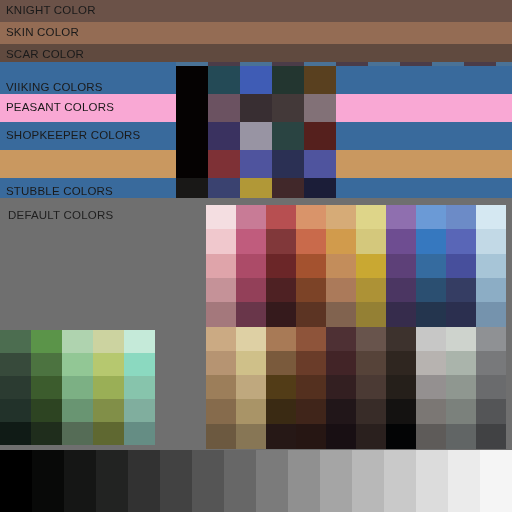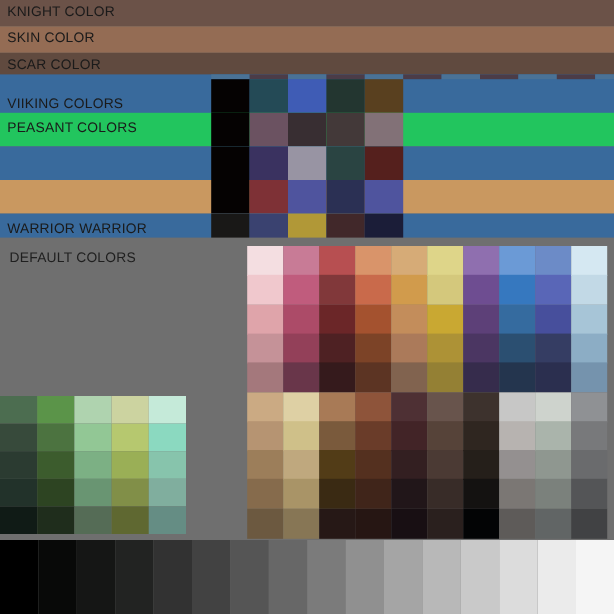--- a/index.html
+++ b/index.html
@@ -117,44 +117,45 @@
 
   <div id="character-rows">
       <div class="label-row" style="top: 66px; height: 44px; background: rgb(57, 106, 156); padding-left: 32px;">
         <div class="row-label">VIIKING COLORS</div>
         <div class="swatch" style="left: 176px; width: 32px; background: rgb(5, 2, 2);"></div>
         <div class="swatch" style="left: 208px; width: 32px; background: rgb(36, 74, 86);"></div>
         <div class="swatch" style="left: 240px; width: 32px; background: rgb(63, 92, 181);"></div>
         <div class="swatch" style="left: 272px; width: 32px; background: rgb(35, 54, 48);"></div>
         <div class="swatch" style="left: 304px; width: 32px; background: rgb(89, 64, 31);"></div>
       </div>
-      <div class="label-row" style="top: 94px; height: 28px; background: #22c55e;">
+      <div class="label-row" style="top: 94px; height: 28px; background: #f9a8d4;">
         <div class="row-label">PEASANT COLORS</div>
         <div class="swatch" style="left: 176px; width: 32px; background: rgb(5, 2, 2);"></div>
         <div class="swatch" style="left: 208px; width: 32px; background: rgb(107, 82, 97);"></div>
         <div class="swatch" style="left: 240px; width: 32px; background: rgb(56, 46, 50);"></div>
         <div class="swatch" style="left: 272px; width: 32px; background: rgb(67, 57, 57);"></div>
         <div class="swatch" style="left: 304px; width: 32px; background: rgb(130, 113, 119);"></div>
       </div>
       <div class="label-row" style="top: 122px; height: 28px; background: rgb(57, 106, 156);">
+        <div class="row-label">SHOPKEEPER COLORS</div>
         <div class="swatch" style="left: 176px; width: 32px; background: rgb(5, 2, 2);"></div>
         <div class="swatch" style="left: 208px; width: 32px; background: rgb(58, 50, 96);"></div>
         <div class="swatch" style="left: 240px; width: 32px; background: rgb(152, 148, 163);"></div>
         <div class="swatch" style="left: 272px; width: 32px; background: rgb(42, 68, 66);"></div>
         <div class="swatch" style="left: 304px; width: 32px; background: rgb(85, 32, 29);"></div>
       </div>
       <div class="label-row" style="top: 150px; height: 28px; background: rgb(201, 152, 96);">
         <div class="swatch" style="left: 176px; width: 32px; background: rgb(5, 2, 2);"></div>
         <div class="swatch" style="left: 208px; width: 32px; background: rgb(126, 49, 54);"></div>
         <div class="swatch" style="left: 240px; width: 32px; background: rgb(79, 84, 158);"></div>
         <div class="swatch" style="left: 272px; width: 32px; background: rgb(43, 48, 84);"></div>
         <div class="swatch" style="left: 304px; width: 32px; background: rgb(79, 84, 158);"></div>
       </div>
       <div class="label-row" style="top: 178px; height: 28px; background: rgb(57, 106, 156);">
-        <div class="row-label">WARRIOR WARRIOR</div>
+        <div class="row-label">STUBBLE COLORS</div>
         <div class="swatch" style="left: 176px; width: 32px; background: rgb(25, 24, 23);"></div>
         <div class="swatch" style="left: 208px; width: 32px; background: rgb(58, 66, 112);"></div>
         <div class="swatch" style="left: 240px; width: 32px; background: rgb(177, 152, 55);"></div>
         <div class="swatch" style="left: 272px; width: 32px; background: rgb(65, 40, 42);"></div>
         <div class="swatch" style="left: 304px; width: 32px; background: rgb(27, 29, 56);"></div>
       </div>
     </div>
 
   <div id="default-section">
     <div id="default-label">DEFAULT COLORS</div>

